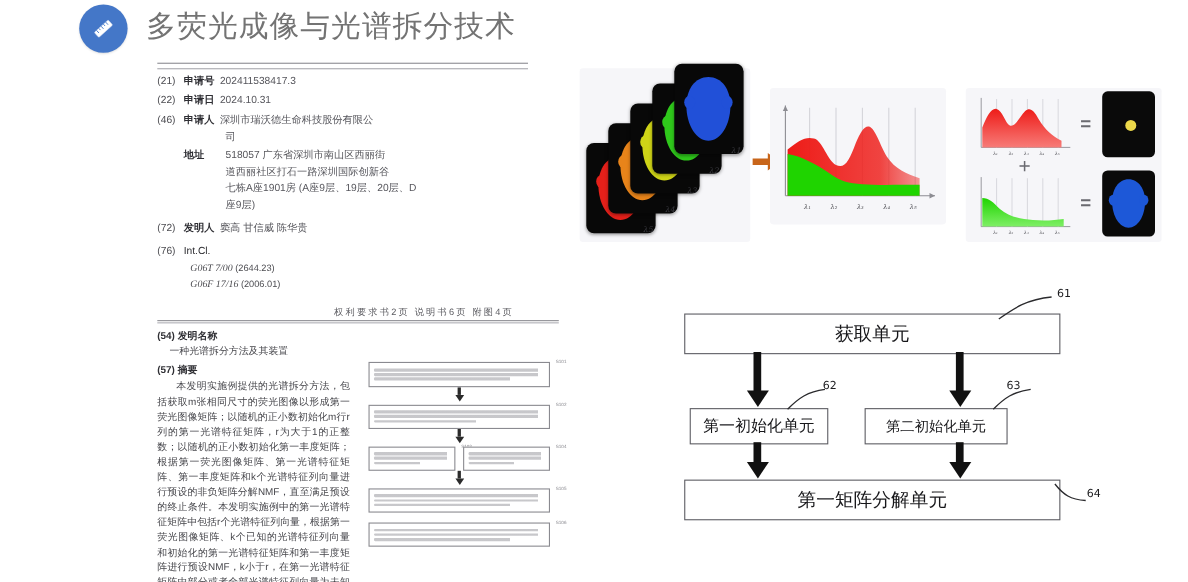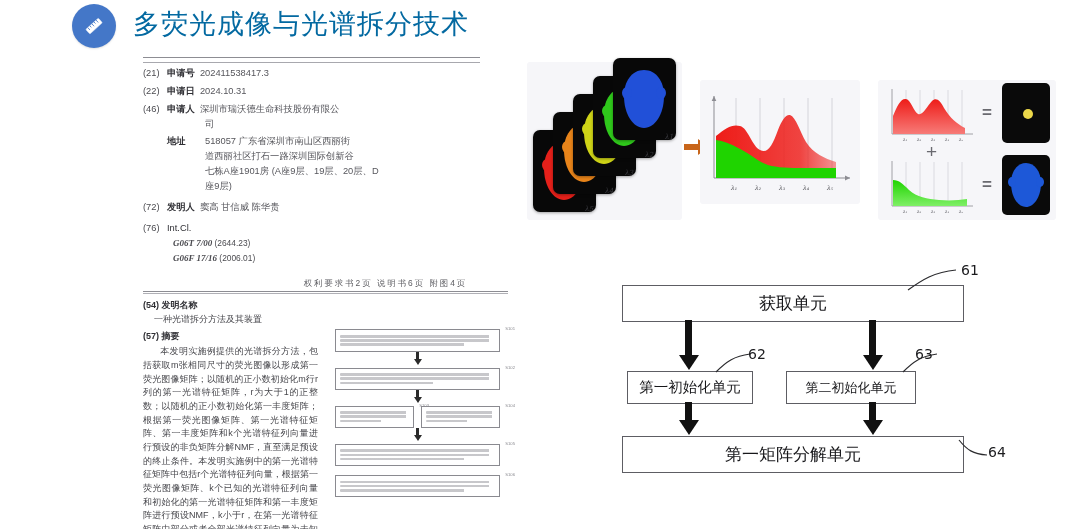--- a/index.html
+++ b/index.html
@@ -12,21 +12,21 @@
   
   .header{position:absolute;left:0;top:0;width:1080px;height:56px;}
   .logo-badge{
     position:absolute;left:72px;top:4px;width:44px;height:44px;border-radius:50%;
     background:#4477c8;display:flex;align-items:center;justify-content:center;
     box-shadow:0 1px 2px rgba(0,0,0,.12);
   }
   .logo-badge svg{display:block;}
   .slide-title{
     position:absolute;left:133px;top:6px;
-    font-size:27px;color:#0369a1;letter-spacing:1px;
+    font-size:27px;color:#737373;letter-spacing:1px;
     font-family:"DejaVu Sans","Liberation Sans",sans-serif;
     white-space:nowrap;
   }
 
   
   .biblio{
     position:absolute;left:143px;top:57px;width:337px;
     color:#55555a;
   }
   .biblio .rule-top{border-top:1.4px solid #8d8d93;height:2px;}
@@ -35,21 +35,21 @@
   .bib-code{width:24px;flex:none;color:#4b4b50;}
   .bib-label{font-weight:bold;color:#2f2f34;margin-right:5px;white-space:nowrap;}
   .bib-val{color:#56565c;}
   .bib-cont{margin-left:24px;font-size:9.3px;line-height:1.62;color:#56565c;}
   .bib-indent{margin-left:62px;}
   .bib-addr{display:flex;font-size:9.3px;line-height:1.62;margin-top:2px;}
   .bib-addr .k{width:38px;margin-left:24px;font-weight:bold;color:#2f2f34;flex:none;}
   .bib-addr .v{flex:1;}
   .ipc-line{margin-left:30px;font-style:italic;font-size:9px;line-height:1.7;color:#4b4b50;
             font-family:"Liberation Serif","DejaVu Serif",serif;}
-  .ipc-line b{font-weight:bold;font-style:italic;margin-top:24px;}
+  .ipc-line b{font-weight:normal;font-style:italic;margin-top:24px;}
   .ipc-line span.plain{font-style:normal;font-family:"Liberation Sans",sans-serif;font-size:8.4px;}
 
   
   .abstract-page{position:absolute;left:143px;top:278px;width:365px;height:250px;}
   .ap-head{
     font-size:8.4px;color:#5b5b60;text-align:center;letter-spacing:2px;
     padding-left:120px;
   }
   .ap-rule{border-top:1.2px solid #8d8d93;margin-top:2px;}
   .ap-rule2{border-top:.6px solid #b0b0b6;margin-top:1.4px;}
@@ -111,21 +111,21 @@
     font-family:"DejaVu Sans","Liberation Sans",sans-serif;
   }
   #fc-61{left:622px;top:285px;width:340px;height:35px;}
   #fc-62{left:627px;top:371px;width:124px;height:31px;font-size:14.5px;}
   #fc-63{left:786px;top:371px;width:128px;height:31px;font-size:13px;}
   #fc-64{left:622px;top:436px;width:340px;height:35px;}
   .fc-stem{position:absolute;width:7px;background:#111;}
   .fc-head{position:absolute;width:0;height:0;border-left:10px solid transparent;
            border-right:10px solid transparent;border-top:15px solid #111;}
 
-  .fc-num{position:absolute;font-size:14px;color:#1b1b1e;
+  .fc-num{position:absolute;font-size:10px;color:#1b1b1e;
           font-family:"DejaVu Sans","Liberation Sans",sans-serif;}
   .leader{position:absolute;}
 </style>
 </head>
 <body>
 
 <div class="header">
   <div class="logo-badge">
     <span>
       <svg width="26" height="26" viewBox="0 0 26 26">

